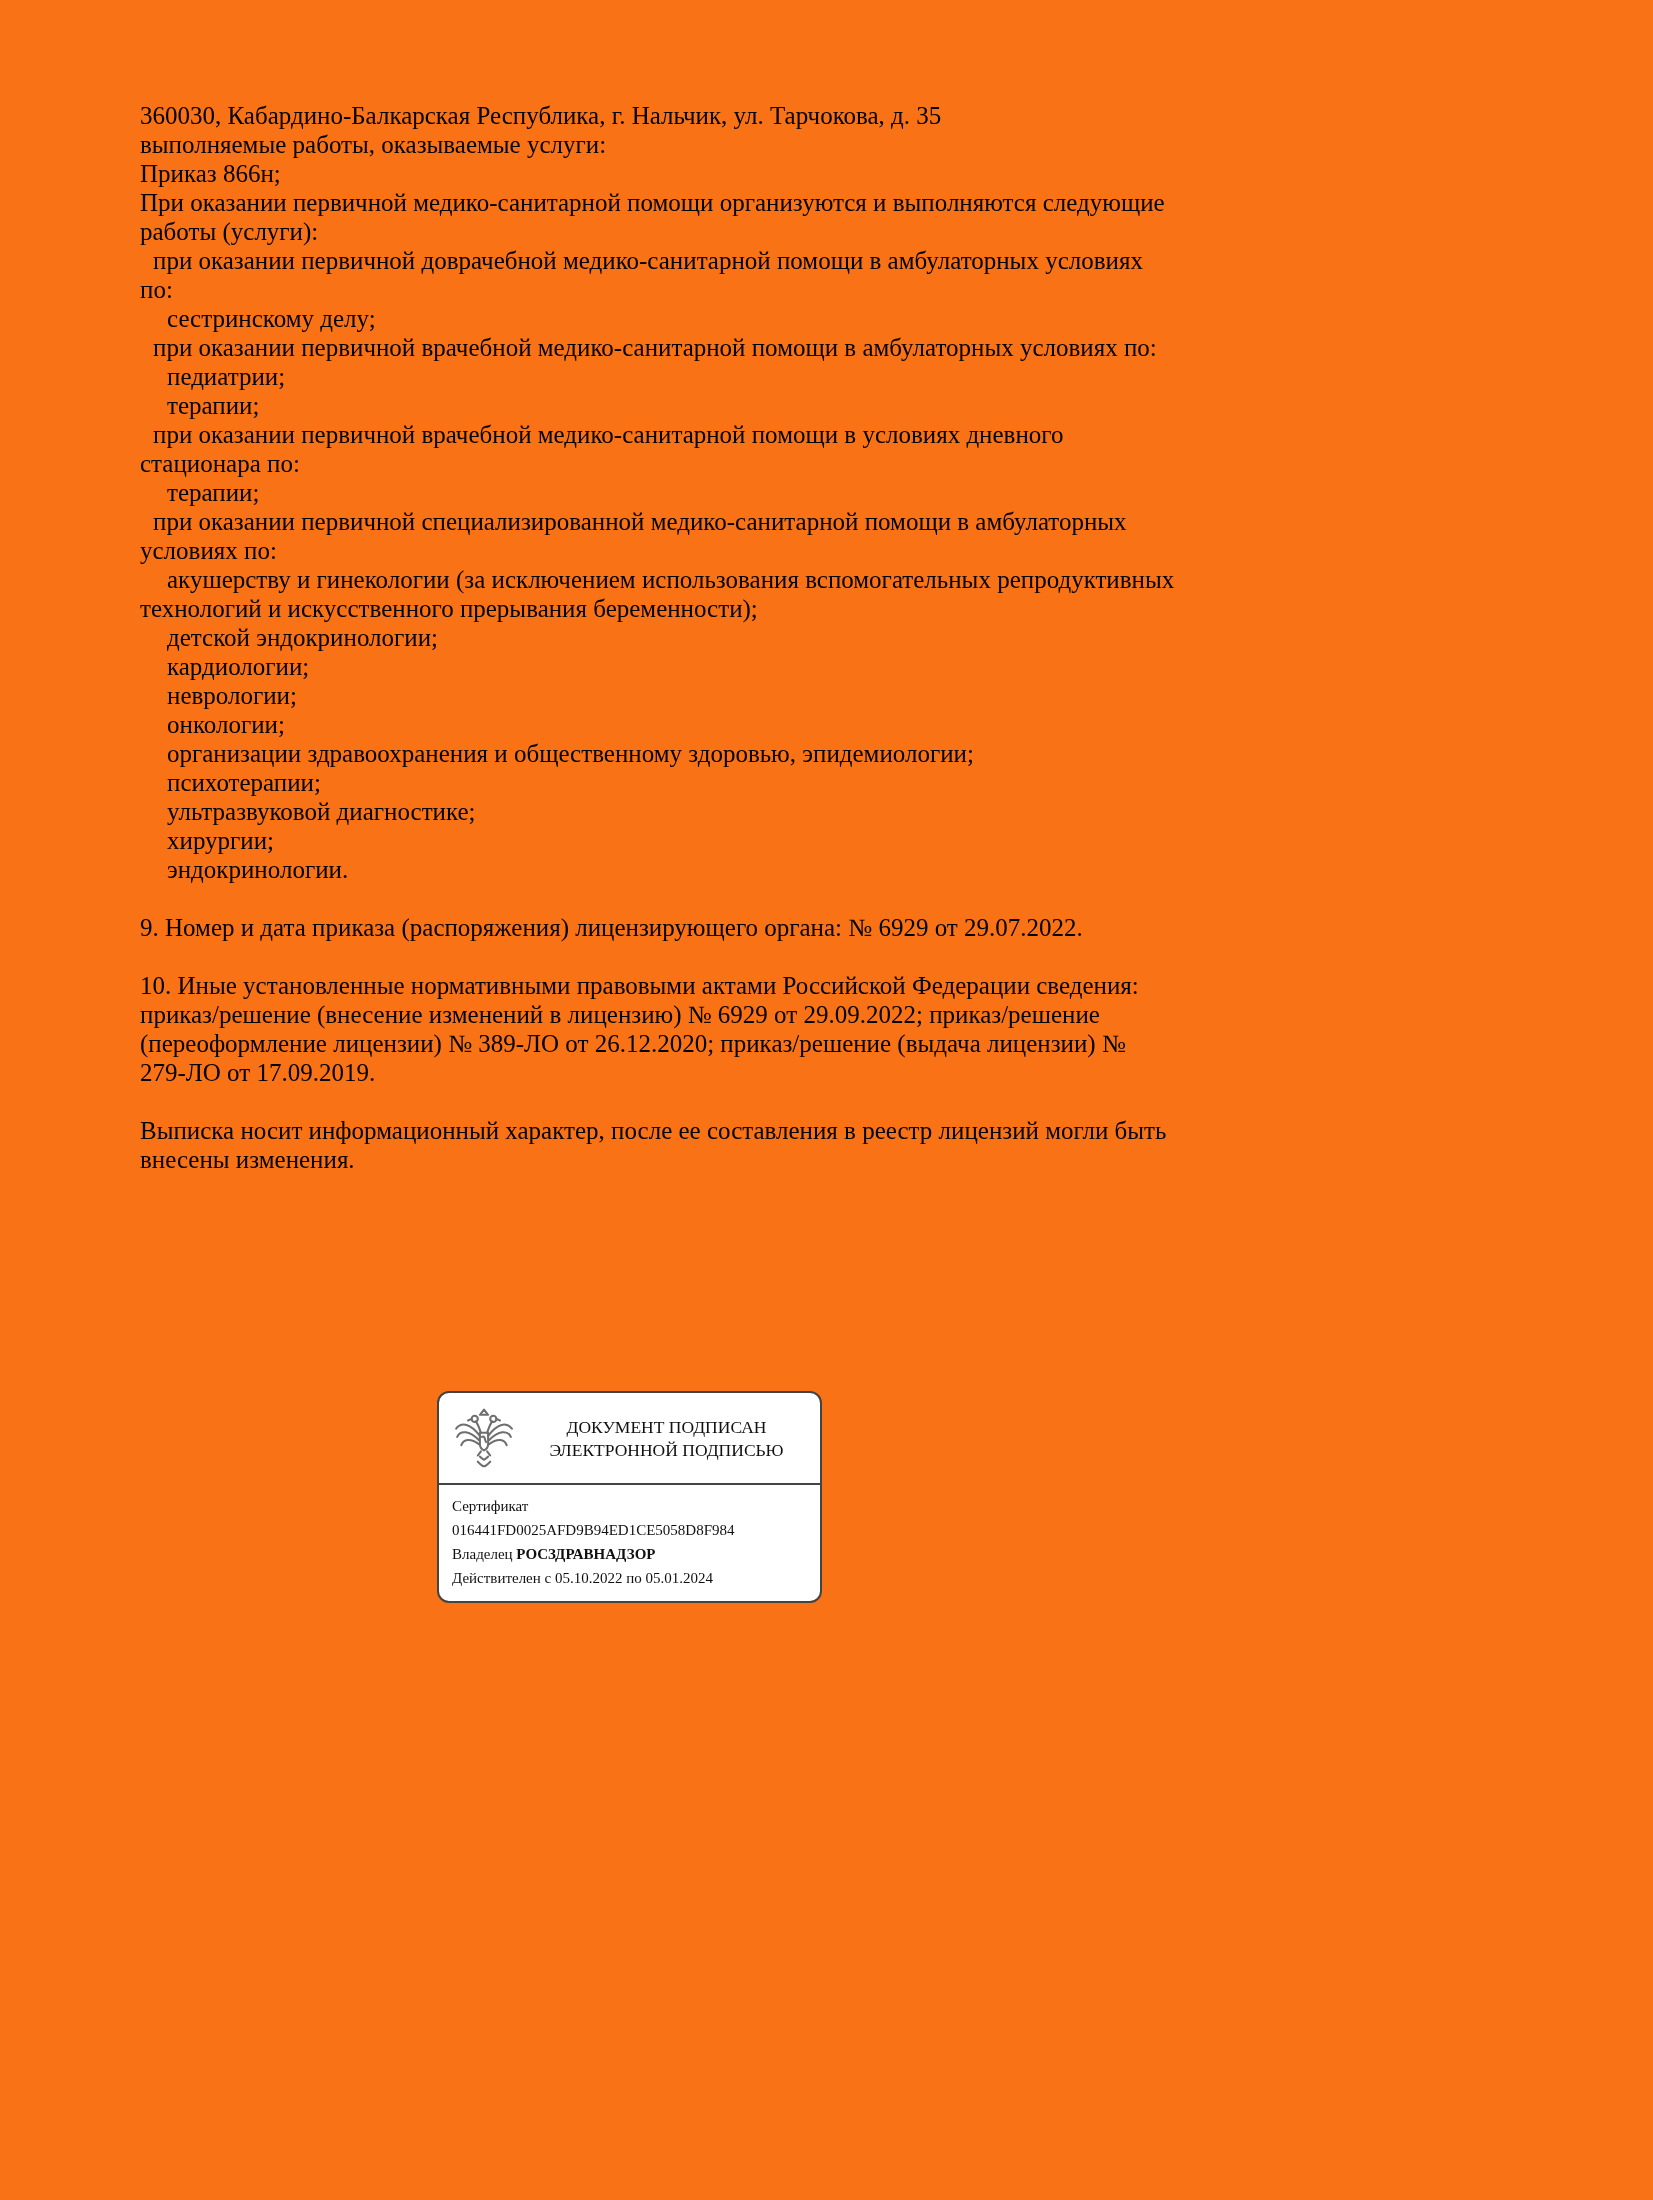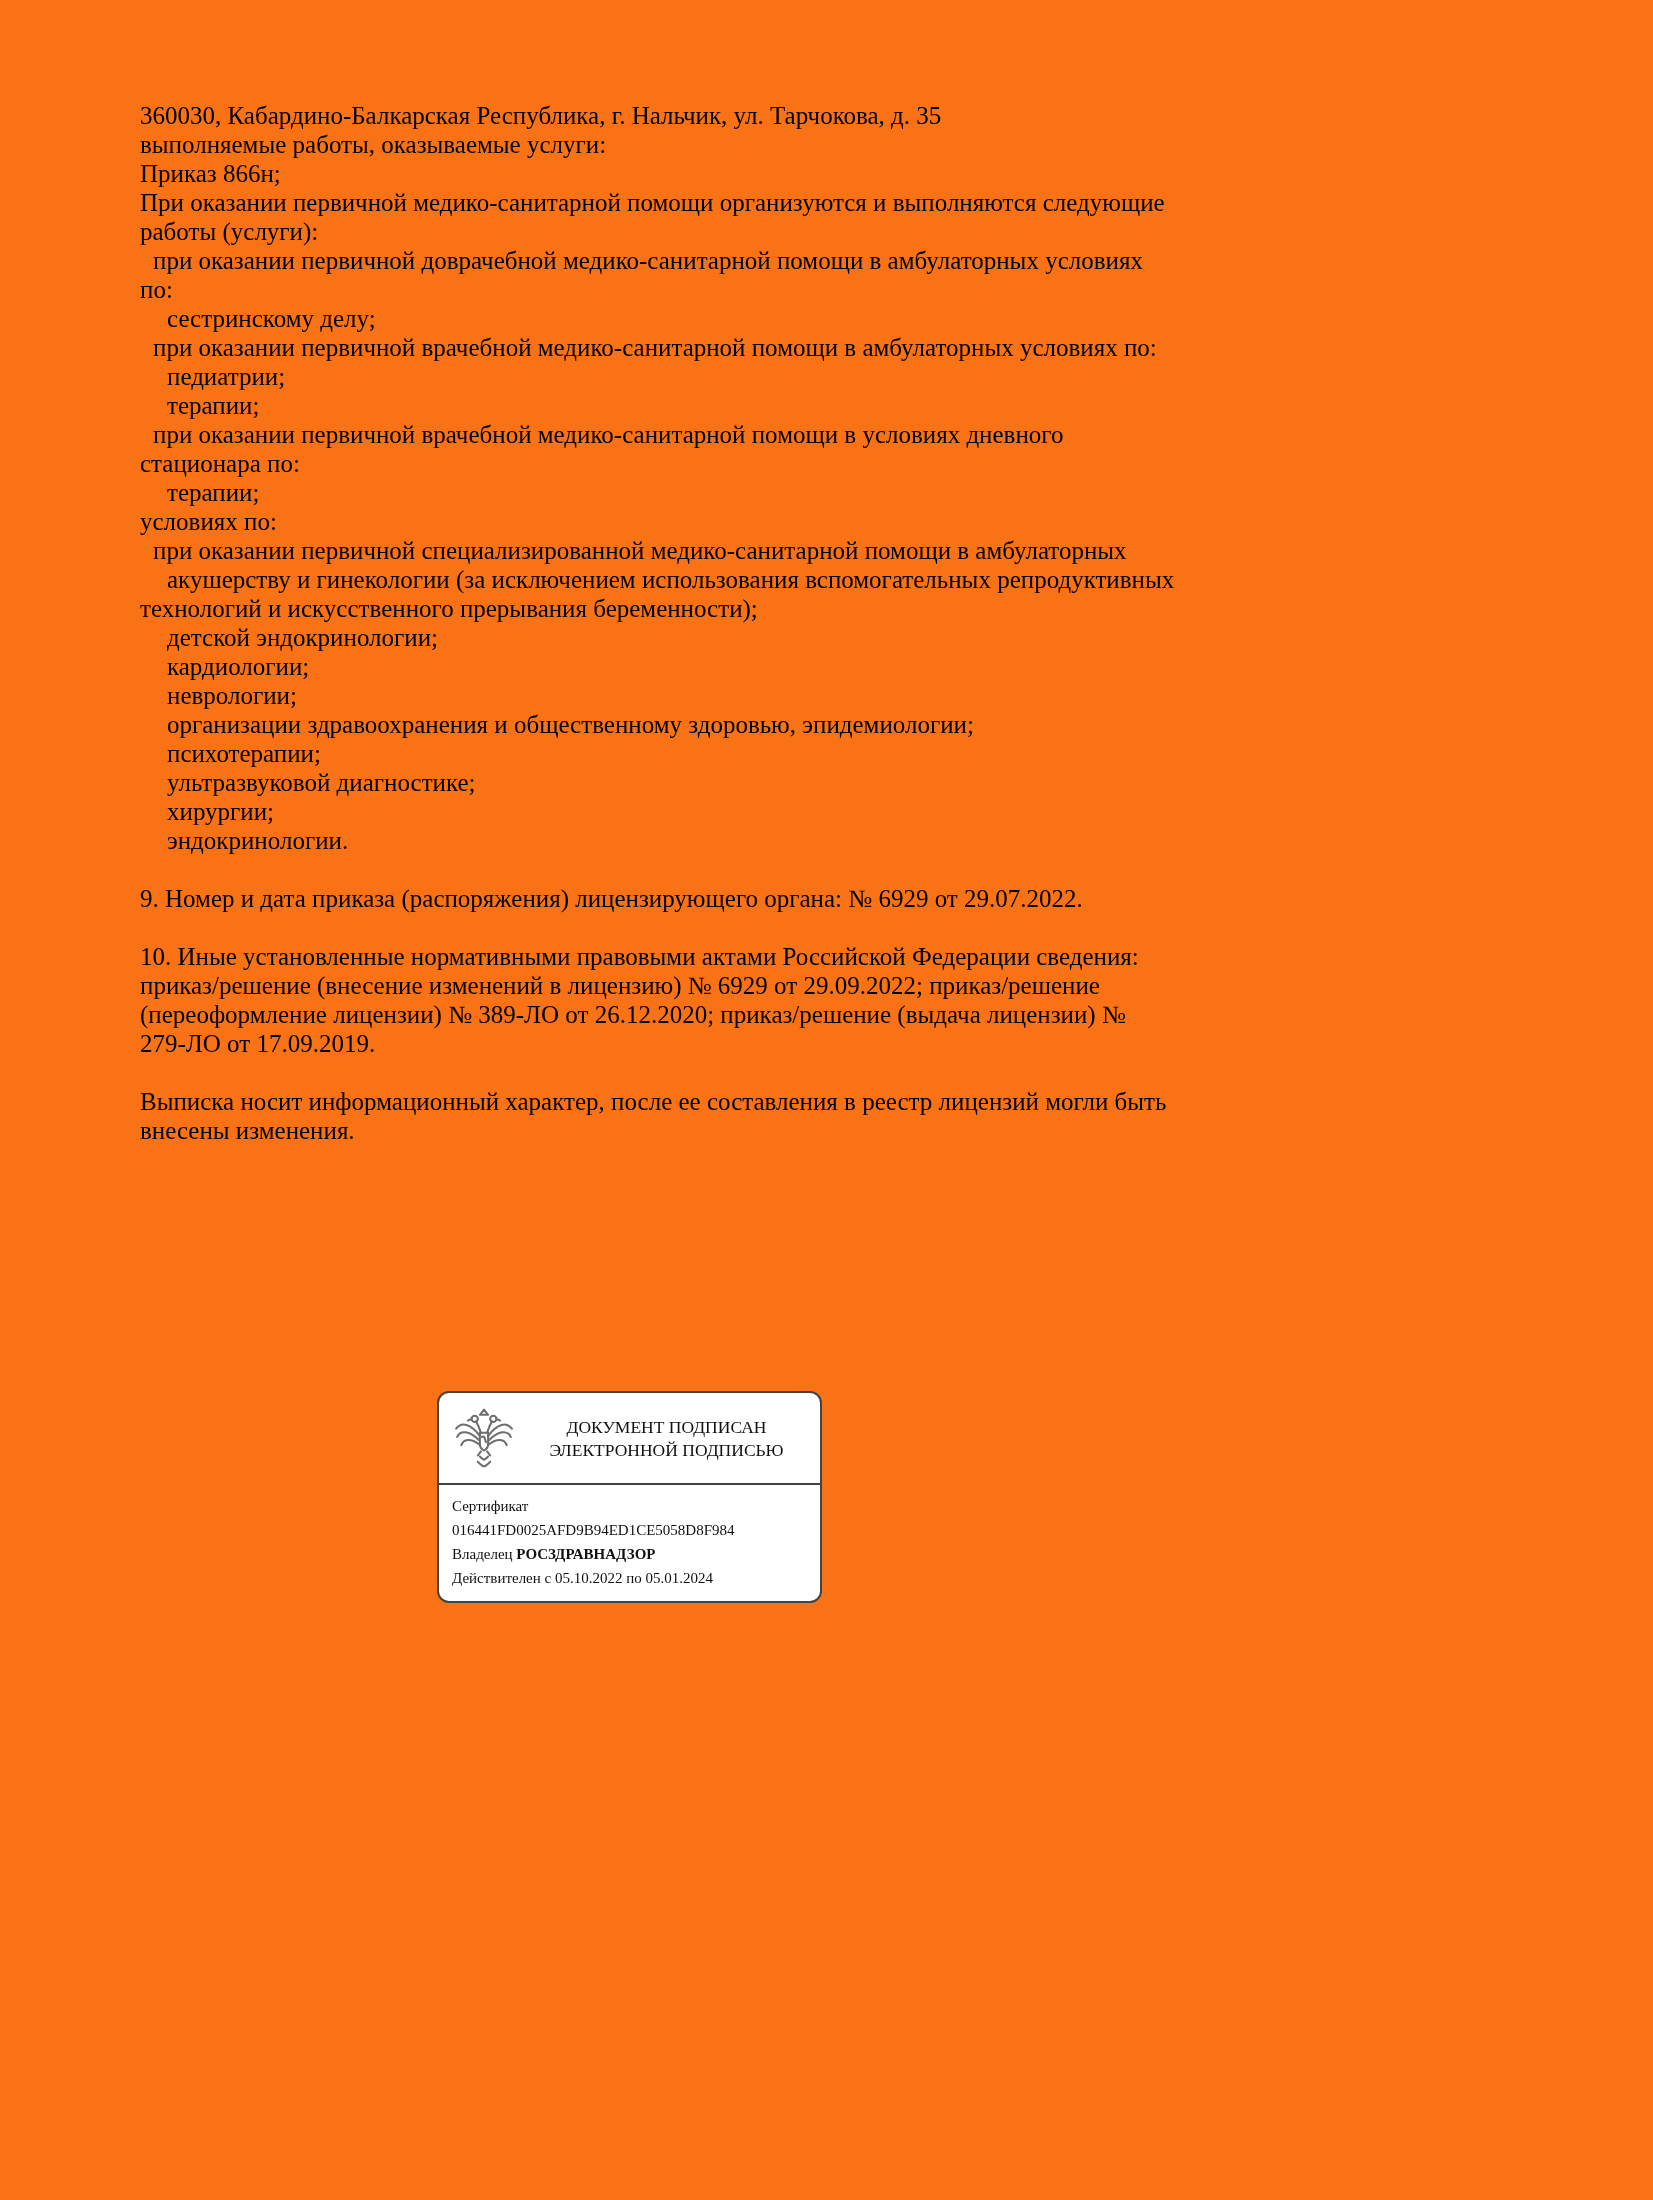--- a/index.html
+++ b/index.html
@@ -80,27 +80,28 @@
       <div class="text-line">работы (услуги):</div>
       <div class="text-line i1">при оказании первичной доврачебной медико-санитарной помощи в амбулаторных условиях</div>
       <div class="text-line">по:</div>
       <div class="text-line i2">сестринскому делу;</div>
       <div class="text-line i1">при оказании первичной врачебной медико-санитарной помощи в амбулаторных условиях по:</div>
       <div class="text-line i2">педиатрии;</div>
       <div class="text-line i2">терапии;</div>
       <div class="text-line i1">при оказании первичной врачебной медико-санитарной помощи в условиях дневного</div>
       <div class="text-line">стационара по:</div>
       <div class="text-line i2">терапии;</div>
+      <div class="text-line i1">при оказании первичной специализированной медико-санитарной помощи в амбулаторных</div>
       <div class="text-line">условиях по:</div>
-      <div class="text-line i1">при оказании первичной специализированной медико-санитарной помощи в амбулаторных</div>
       <div class="text-line i2">акушерству и гинекологии (за исключением использования вспомогательных репродуктивных</div>
       <div class="text-line">технологий и искусственного прерывания беременности);</div>
       <div class="text-line i2">детской эндокринологии;</div>
       <div class="text-line i2">кардиологии;</div>
       <div class="text-line i2">неврологии;</div>
+      <div class="text-line i2">онкологии;</div>
       <div class="text-line i2">организации здравоохранения и общественному здоровью, эпидемиологии;</div>
       <div class="text-line i2">психотерапии;</div>
       <div class="text-line i2">ультразвуковой диагностике;</div>
       <div class="text-line i2">хирургии;</div>
       <div class="text-line i2">эндокринологии.</div>
       <div class="text-line blank"></div>
       <div class="text-line">9. Номер и дата приказа (распоряжения) лицензирующего органа: № 6929 от 29.07.2022.</div>
       <div class="text-line blank"></div>
       <div class="text-line">10. Иные установленные нормативными правовыми актами Российской Федерации сведения:</div>
       <div class="text-line">приказ/решение (внесение изменений в лицензию) № 6929 от 29.09.2022; приказ/решение</div>

